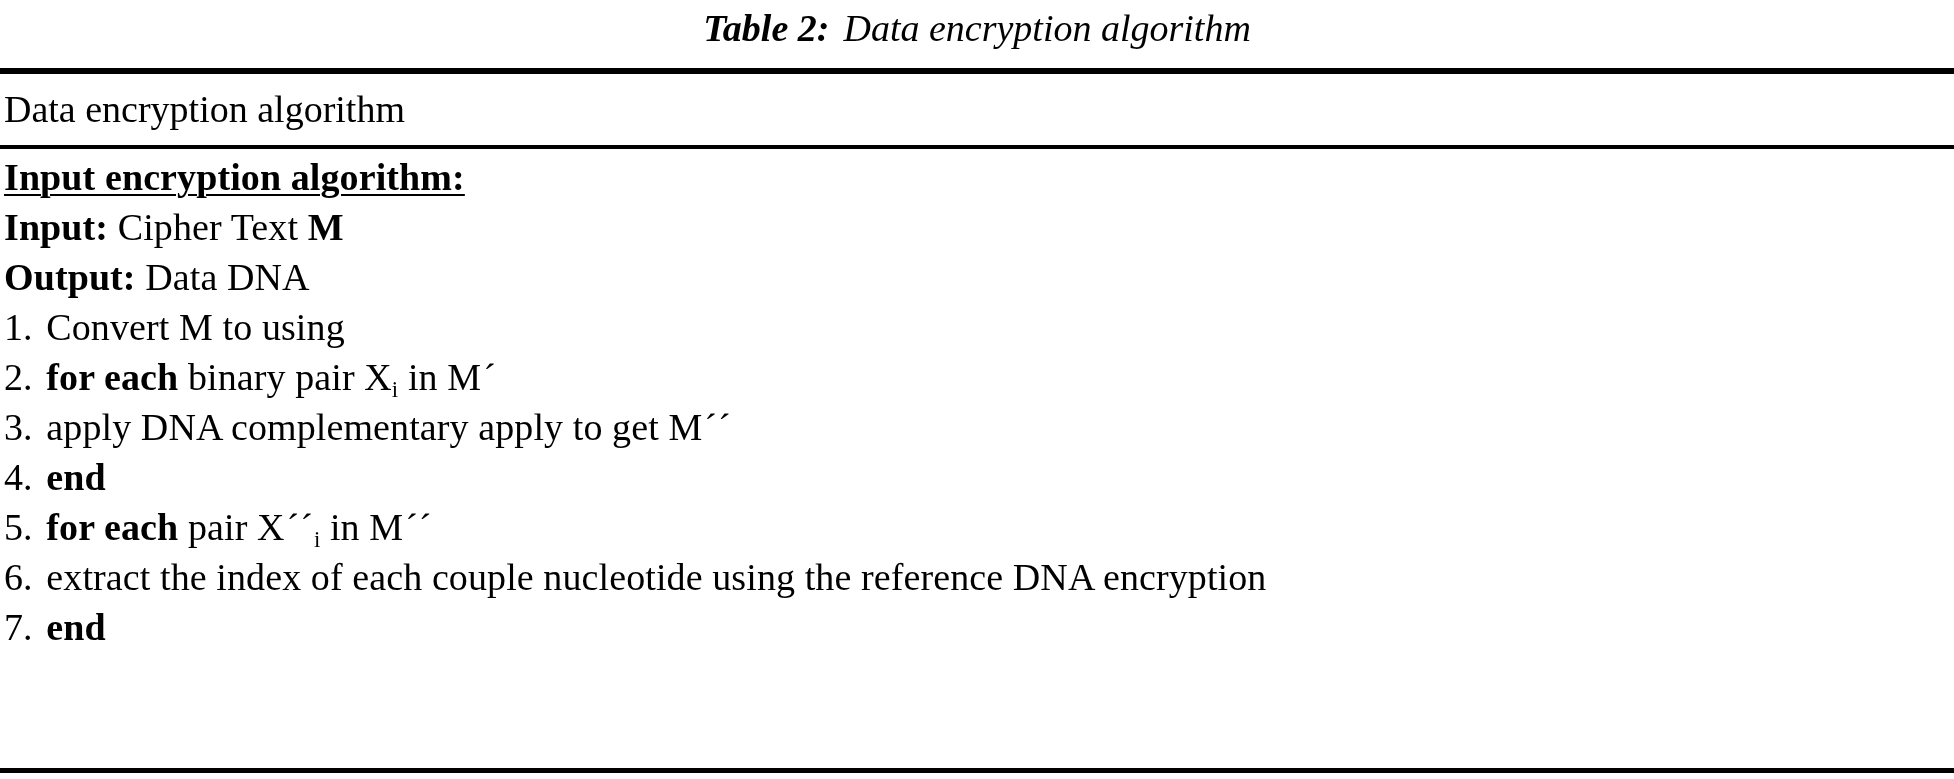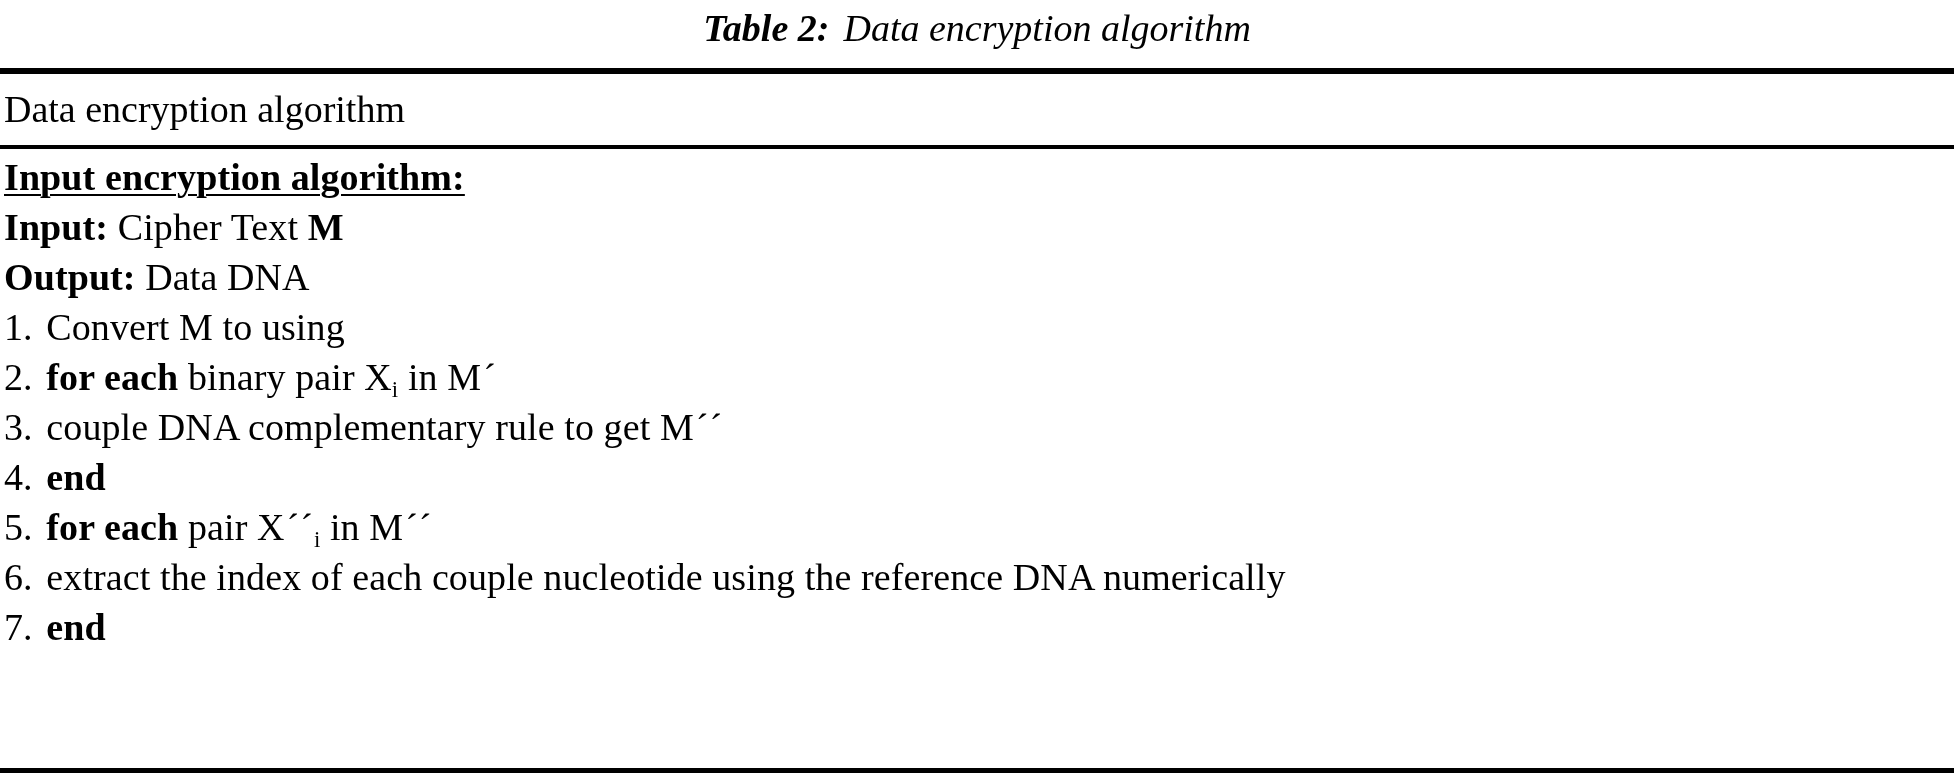--- a/index.html
+++ b/index.html
@@ -147,41 +147,41 @@
       <span class="num">2.</span>
       <span class="b">for each</span>
       <span>binary pair</span>
       <span><span>X</span><sub>i</sub></span>
       <span>in</span>
       <span><span>M</span><span class="prime">´</span></span>
     </div>
 
     <div class="line">
       <span class="num">3.</span>
-      <span>couple DNA complementary rule to get</span>
+      <span>apply DNA complementary apply to get</span>
       <span><span>M</span><span class="prime">´´</span></span>
     </div>
 
     <div class="line">
       <span class="num">4.</span>
       <span class="b">end</span>
     </div>
 
     <div class="line">
       <span class="num">5.</span>
       <span class="b">for each</span>
       <span>pair</span>
       <span><span>X</span><span class="prime">´´</span><sub>i</sub></span>
       <span>in</span>
       <span><span>M</span><span class="prime">´´</span></span>
     </div>
 
     <div class="line">
       <span class="num">6.</span>
-      <span>extract the index of each couple nucleotide using the reference DNA numerically</span>
+      <span>extract the index of each couple nucleotide using the reference DNA encryption</span>
     </div>
 
     <div class="line">
       <span class="num">7.</span>
       <span class="b">end</span>
     </div>
 
   </div>
 
   <div class="rule rule-bottom"></div>

